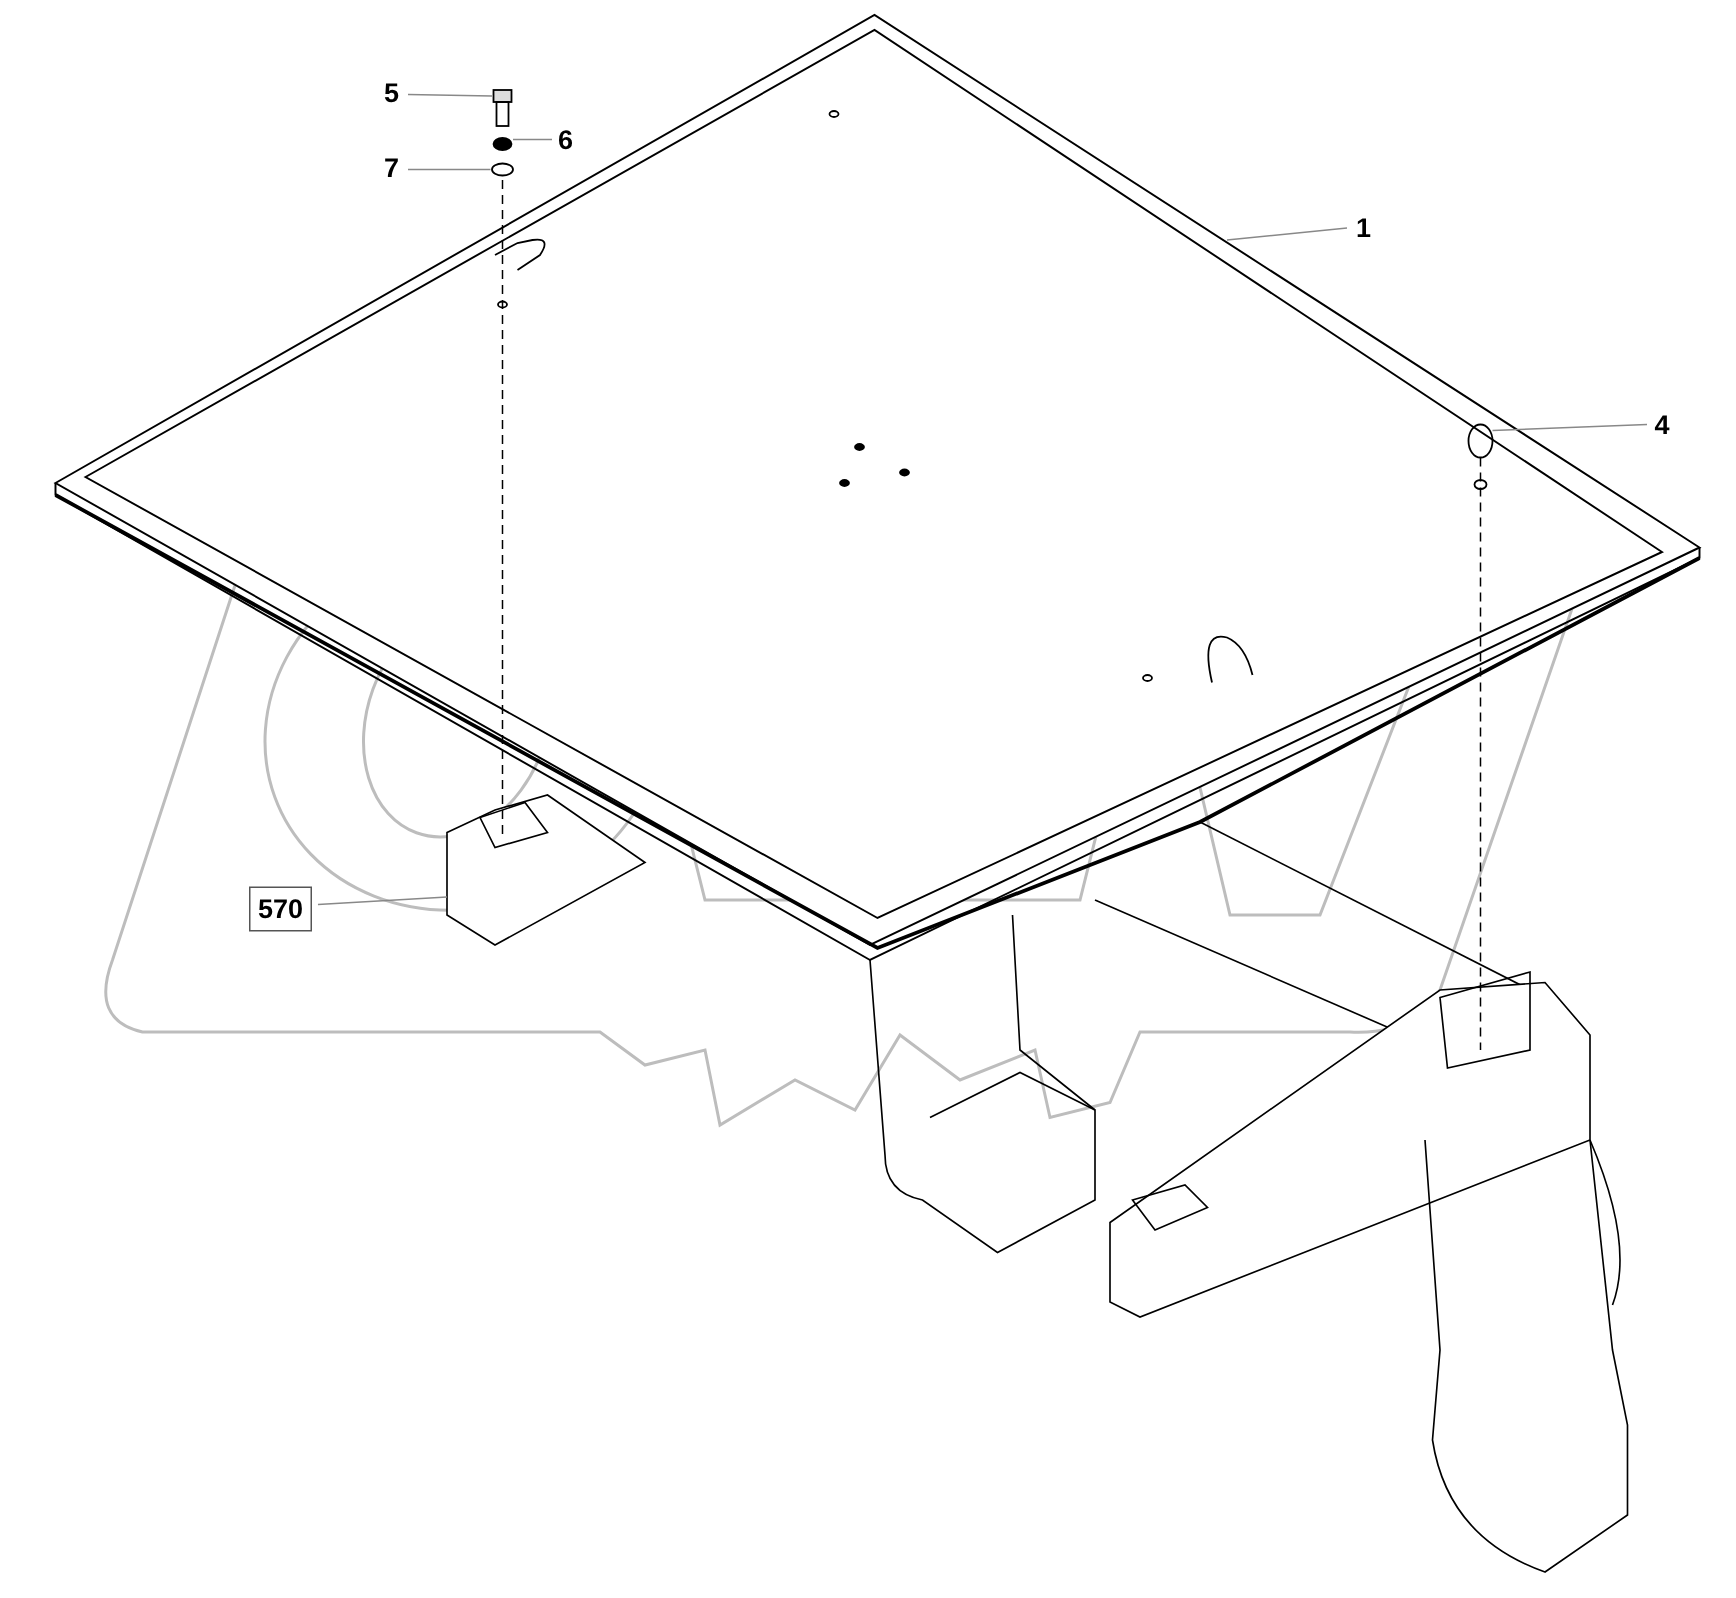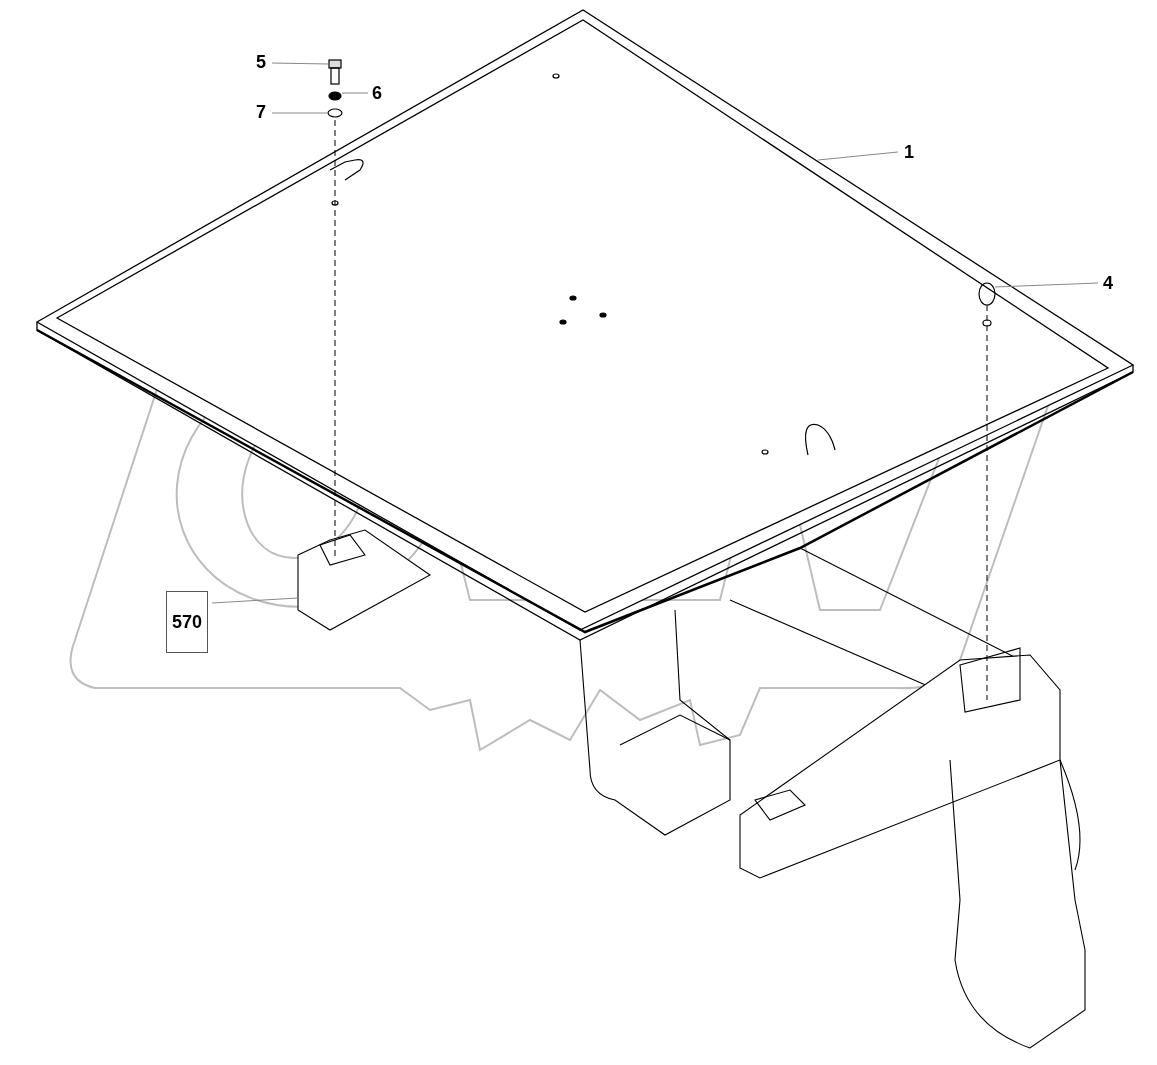--- a/index.html
+++ b/index.html
@@ -1,19 +1,19 @@
 <!DOCTYPE html>
 <html><head>
 <meta charset="utf-8">
 <style>
   html, body { margin: 0; padding: 0; background: #ffffff; }
   body { width: 1157px; height: 1065px; position: relative; overflow: hidden; font-family: "Liberation Sans", sans-serif; }
   svg#diagram { position: absolute; left: 0; top: 0; }
   .callout { position: absolute; font-weight: bold; font-size: 18px; color: #000; line-height: 1; }
-  .callout.boxed { border: 1px solid #555; background: #fff; padding: 21px 5px; font-size: 18px; }
+  .callout.boxed { border: 1px solid #555; background: #fff; padding: 5px 5px; font-size: 18px; }
 </style>
 </head>
 <body>
 
 <svg id="diagram" width="1157" height="1065" viewBox="0 0 1157 1065" xmlns="http://www.w3.org/2000/svg">
 
   <g fill="none" stroke="#bdbdbd" stroke-width="2">
     <path d="M405 352 L430 330 L460 345 L480 300 L520 300 L530 275 L570 270 L600 285 L640 270 L670 300 L720 290 L730 345 L795 352 L1040 352 Q1070 360 1050 400 L960 660 Q945 690 900 688 L760 688 L740 735 L700 745 L690 700 L640 720 L600 690 L570 740 L530 720 L480 750 L470 700 L430 710 L400 688 L95 688 Q60 680 75 640 L160 380 Q180 352 220 352 Z"></path>
     <ellipse cx="310" cy="485" rx="135" ry="120" transform="rotate(-20 310 485)"></ellipse>
     <ellipse cx="305" cy="480" rx="60" ry="80" transform="rotate(20 305 480)"></ellipse>

